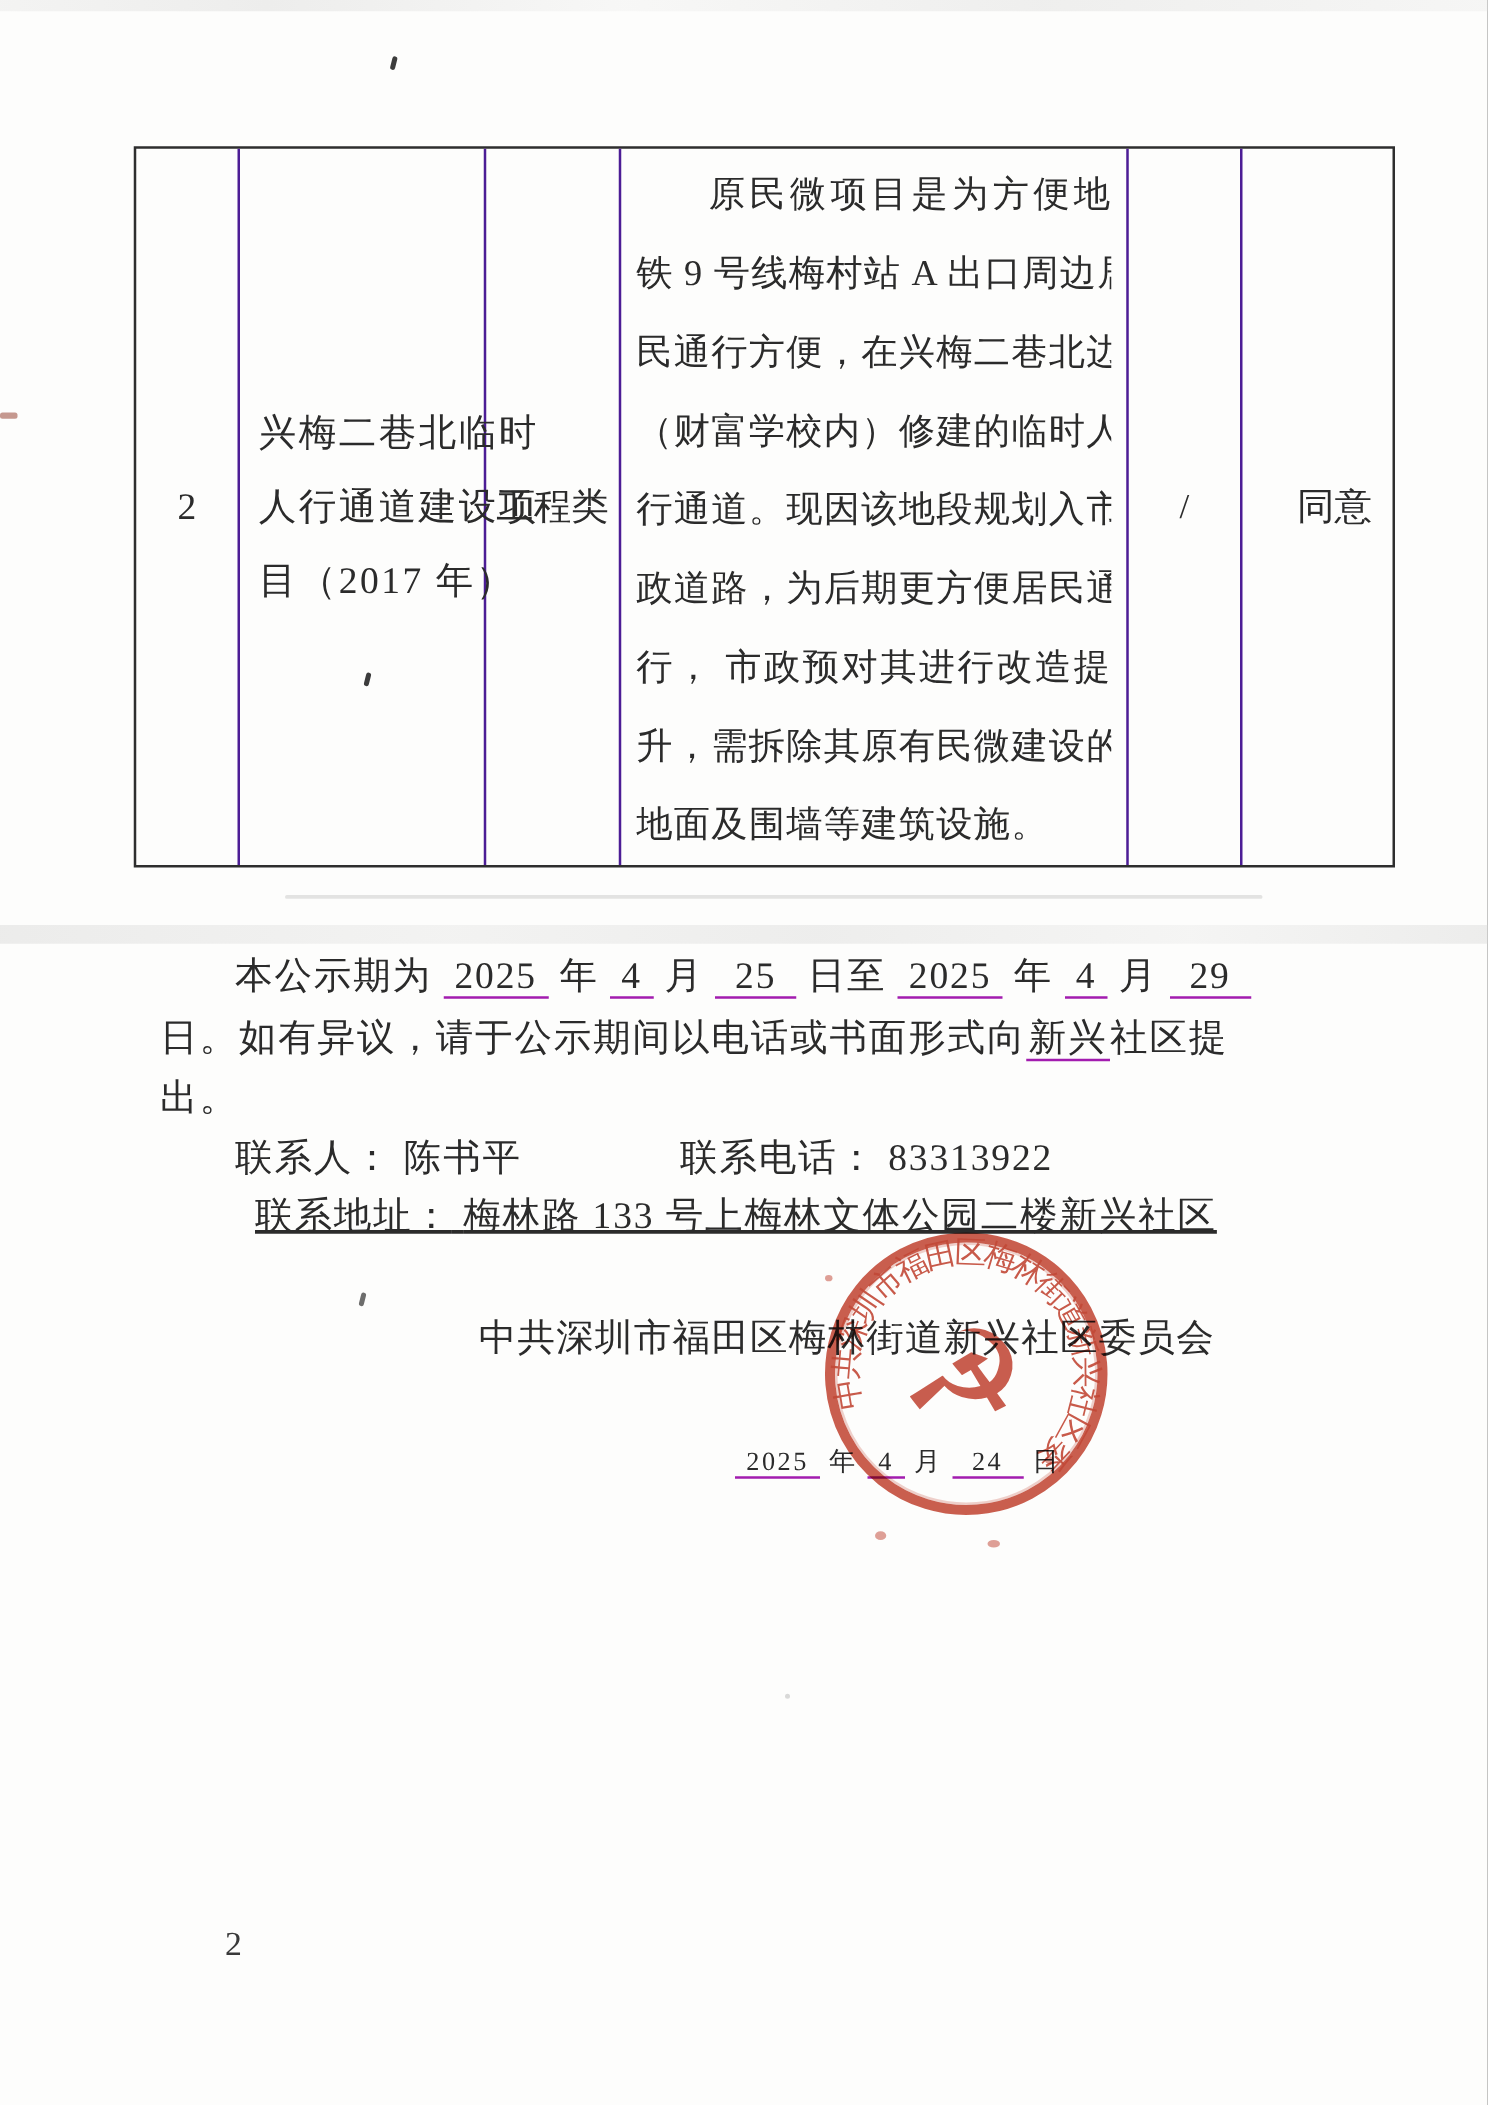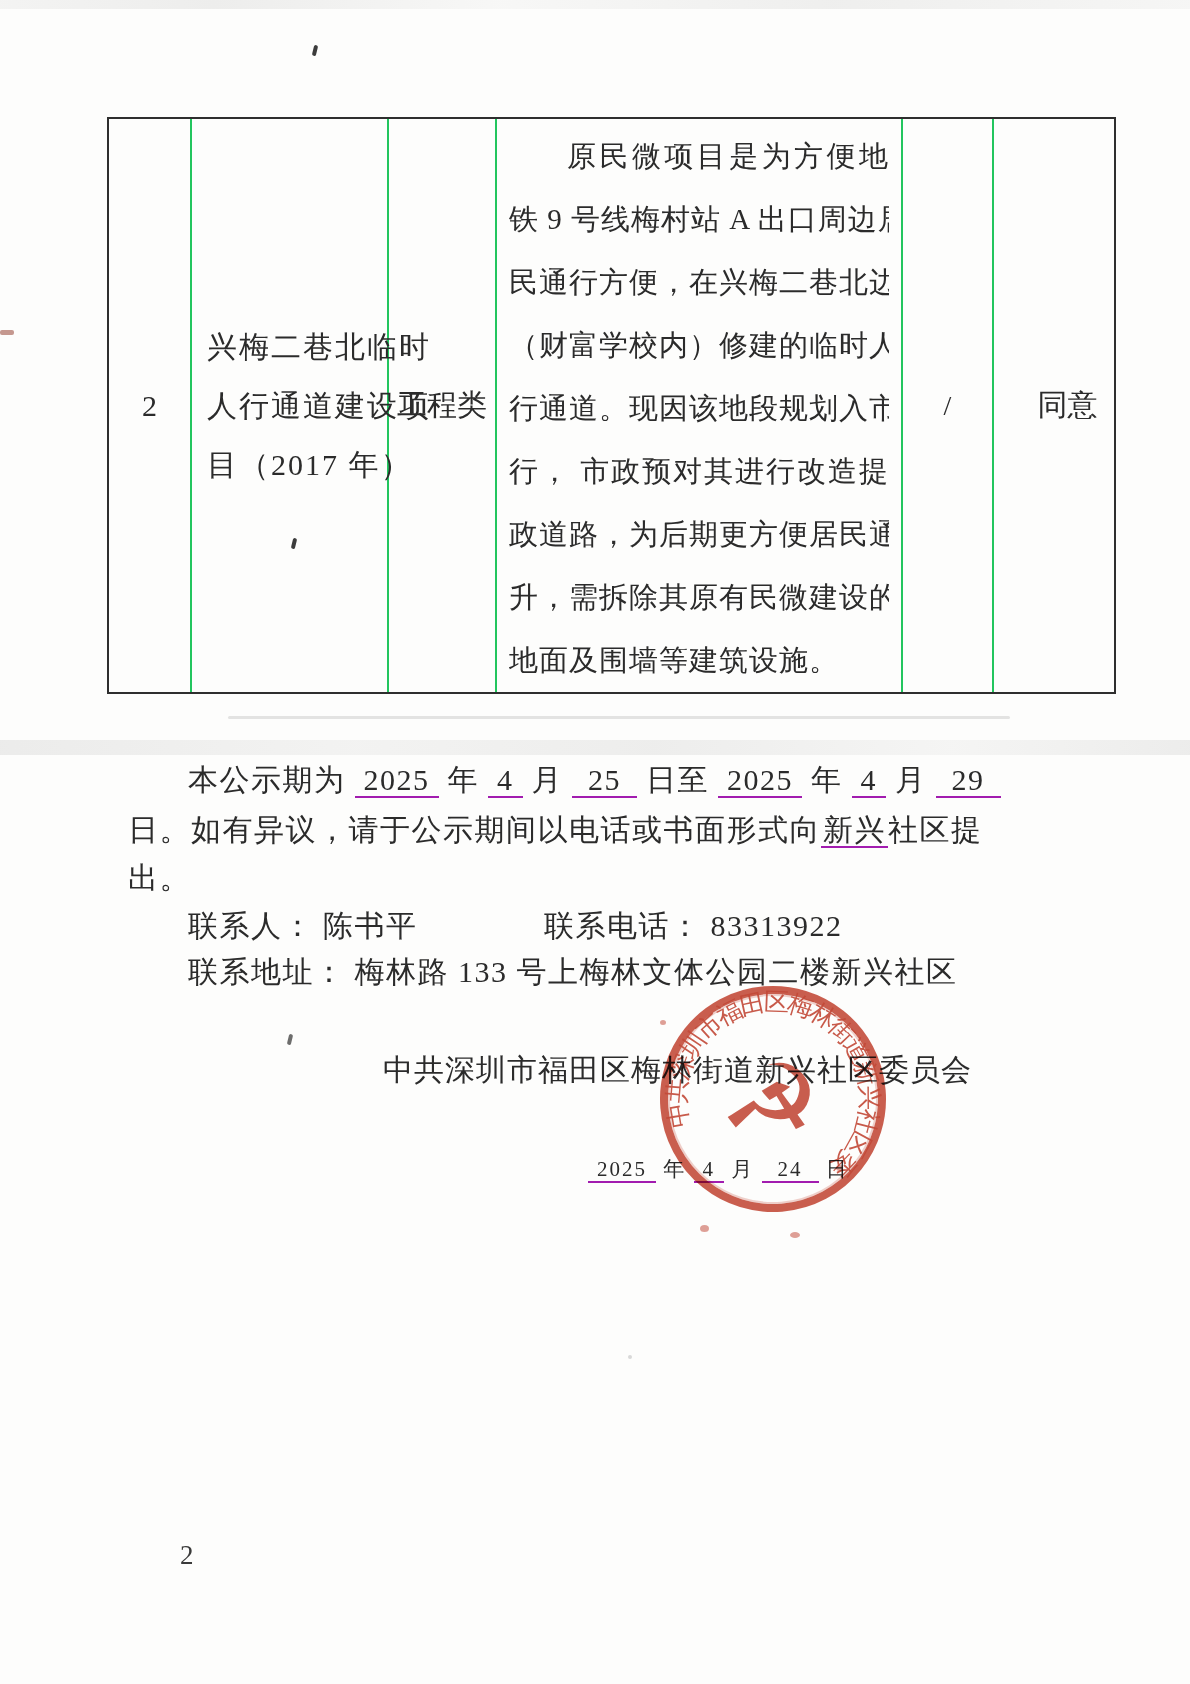--- a/index.html
+++ b/index.html
@@ -24,21 +24,21 @@
   .punch-dash { position:absolute; left:0; top:330px; width:14px; height:5px;
     background:#c5988f; border-radius:2px; }
   .dust { position:absolute; width:4px; height:4px; border-radius:50%; background:#d9d9d8; }
   
   .ptable {
     position:absolute; left:107px; top:117px; width:1009px; height:577px;
     border:2.5px solid #2e2e2e;
     display:grid; grid-template-columns:83px 197px 108px 406px 91px 119px;
     font-size:30px;
   }
-  .cell { border-right:2px solid #22c55e; display:flex; flex-direction:column;
+  .cell { border-right:2px solid #4c1d95; display:flex; flex-direction:column;
     justify-content:center; align-items:center; }
   .cell:last-child { border-right:none;padding-left:28px; }
   .cell.desc { justify-content:flex-start; align-items:stretch; padding:6px 12px 0 12px; }
   .desc-line { height:63px; line-height:63px; font-size:29px; letter-spacing:1px;
     text-align:justify; text-align-last:justify; white-space:nowrap; overflow:hidden; }
   .desc-line.first { text-indent:58px; }
   .desc-line.last { text-align-last:left; }
   .name-block { width:100%; padding-left:15px; }
   .name-line { height:59px; line-height:59px; letter-spacing:2px; white-space:nowrap; }
   .slash-cell { font-size:28px; }
@@ -85,22 +85,22 @@
     </div>
     <div class="cell">
       <span>工程类</span>
     </div>
     <div class="cell desc">
       <div class="desc-line first">原民微项目是为方便地</div>
       <div class="desc-line">铁 9 号线梅村站 A 出口周边居</div>
       <div class="desc-line">民通行方便，在兴梅二巷北边</div>
       <div class="desc-line">（财富学校内）修建的临时人</div>
       <div class="desc-line">行通道。现因该地段规划入市</div>
+      <div class="desc-line">政道路，为后期更方便居民通</div>
       <div class="desc-line">行， 市政预对其进行改造提</div>
-      <div class="desc-line">政道路，为后期更方便居民通</div>
       <div class="desc-line">升，需拆除其原有民微建设的</div>
       <div class="desc-line last">地面及围墙等建筑设施。</div>
     </div>
     <div class="cell slash-cell">
       <span>/</span>
     </div>
     <div class="cell">
       <span>同意</span>
     </div>
   </div>
@@ -130,21 +130,21 @@
 
   <div class="tline" style="left:188px; top:906px;">
     <span>联系人：</span>
     <span>陈书平</span>
   </div>
   <div class="tline" style="left:544px; top:906px;">
     <span>联系电话：</span>
     <span>83313922</span>
   </div>
 
-  <div class="tline" style="left:188px; top:952px;">
+  <div class="tline" style="left:204px; top:952px;text-decoration:underline;">
     <span>联系地址：</span>
     <span>梅林路 133 号上梅林文体公园二楼新兴社区</span>
   </div>
 
   <div class="org-line">中共深圳市福田区梅林街道新兴社区委员会</div>
 
   <div class="date-line">
     <span class="u">2025</span>
     <span>年</span>
     <span class="u">4</span>

